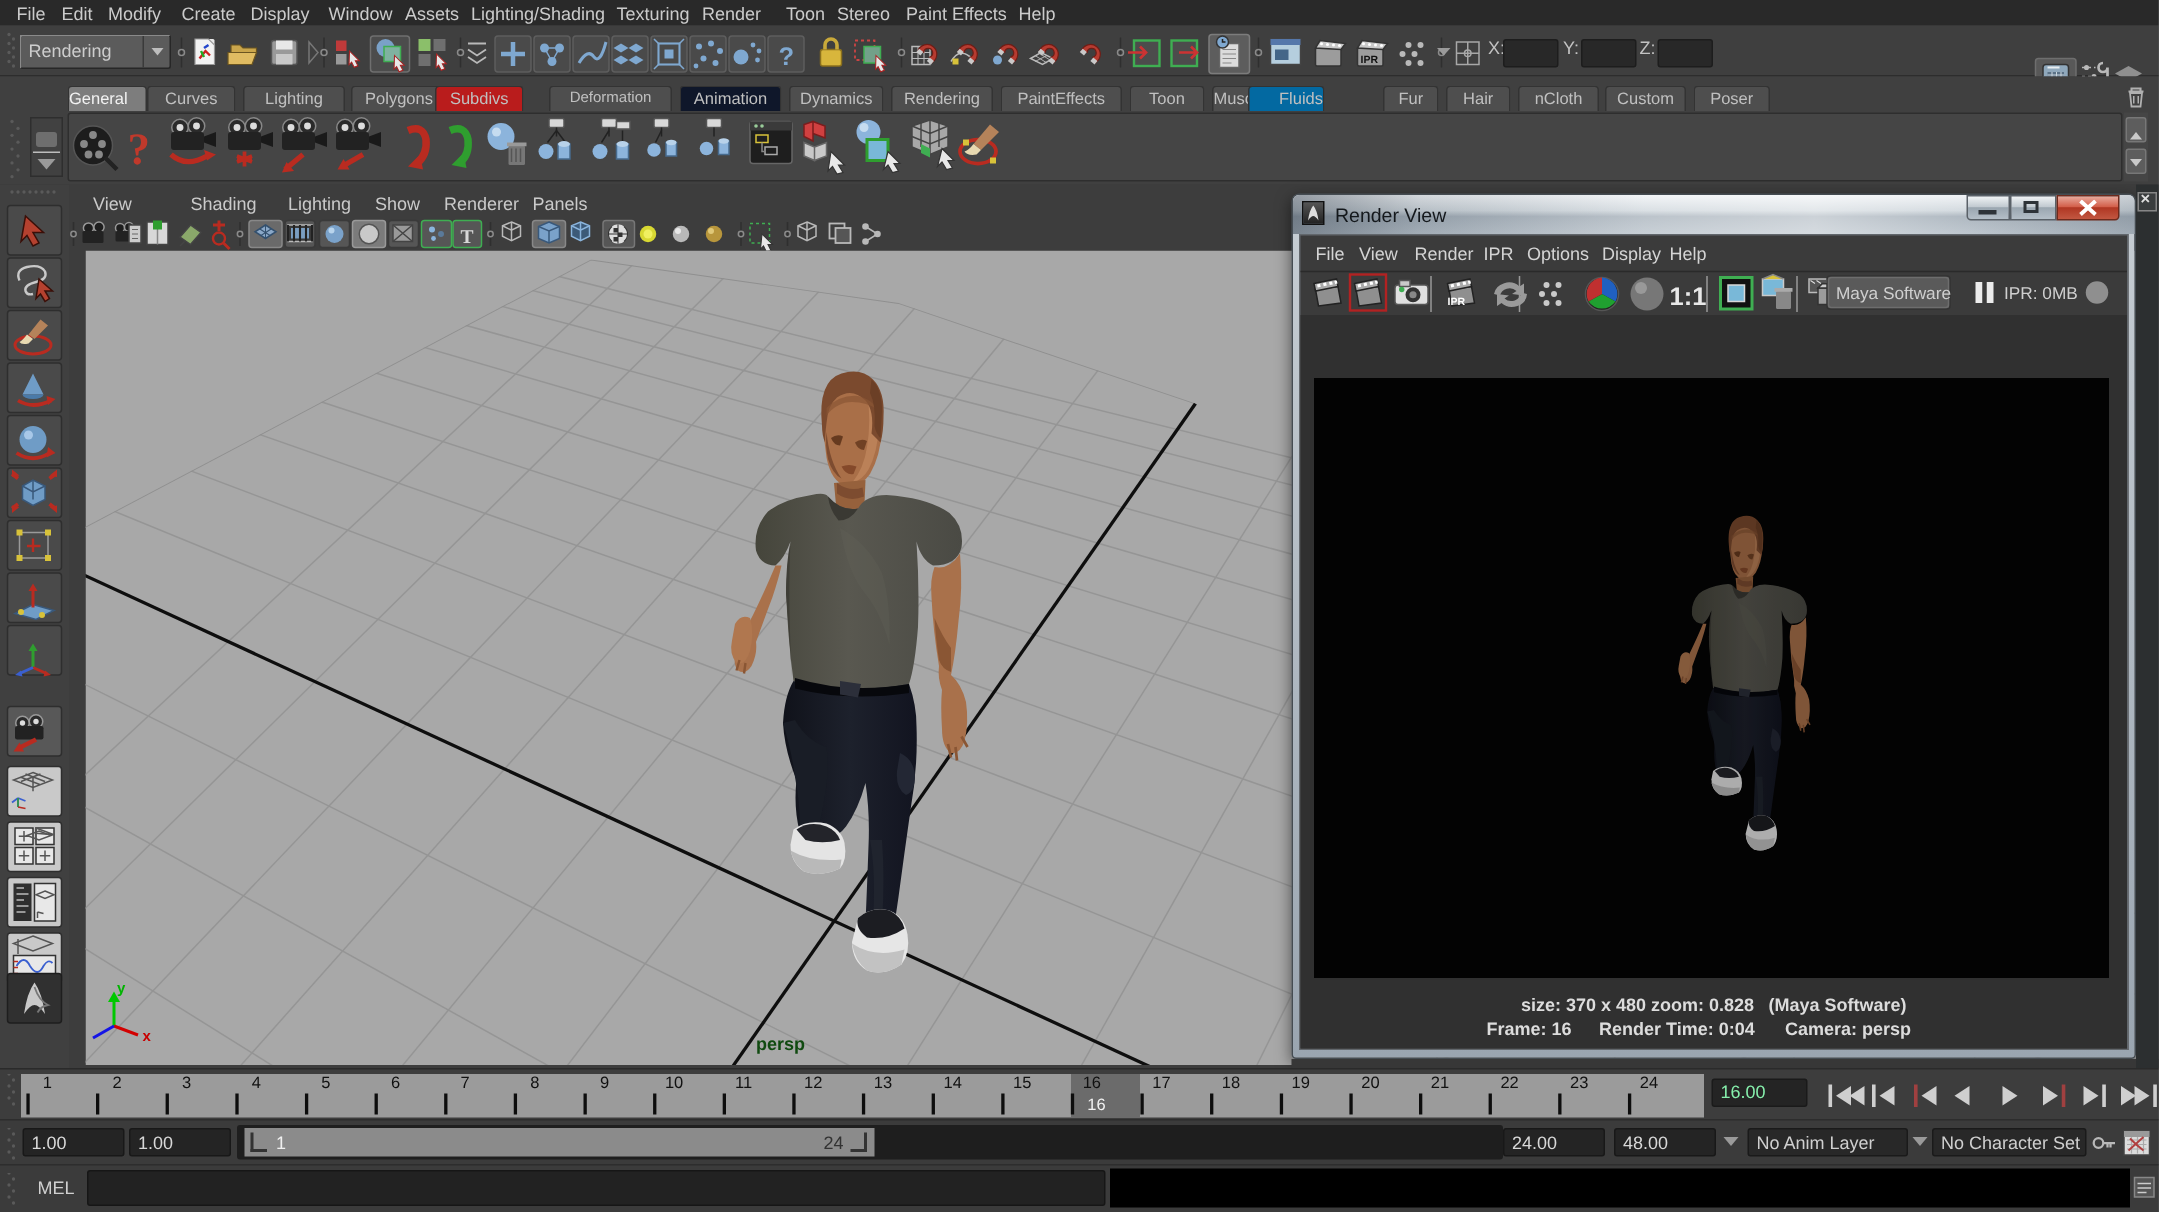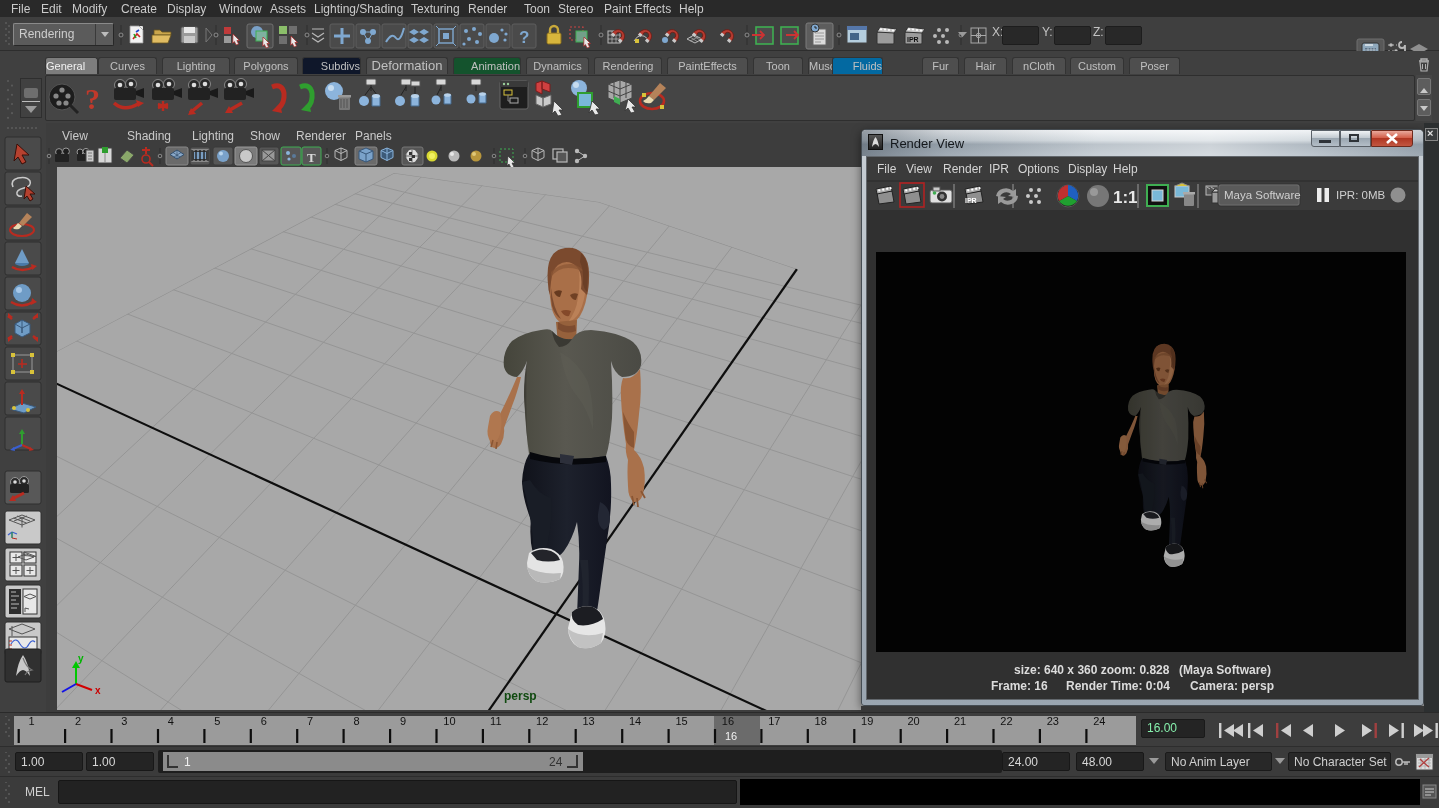--- a/index.html
+++ b/index.html
@@ -274,23 +274,23 @@
 <div class="ab" style="left:1002px;top:26px;width:37px;height:19px;background:#282828;border:1px solid #1d1d1d;border-radius:2px"></div>
 <span class="t" style="left:1042px;top:25px;font-size:12px;color:#c3c3c3">Y:</span>
 <div class="ab" style="left:1054px;top:26px;width:37px;height:19px;background:#282828;border:1px solid #1d1d1d;border-radius:2px"></div>
 <span class="t" style="left:1093px;top:25px;font-size:12px;color:#c3c3c3">Z:</span>
 <div class="ab" style="left:1105px;top:26px;width:37px;height:19px;background:#282828;border:1px solid #1d1d1d;border-radius:2px"></div>
 <div class="ab" style="left:0;top:51px;width:1439px;height:72px;background:#404040"></div>
 <div class="ab" style="left:45px;top:57px;width:53px;height:17px;background:#7d7d7d;border:1px solid #333;border-bottom:none;border-radius:3px 3px 0 0;text-align:left;font-size:11px;color:#f2f2f2;line-height:16px">General</div>
 <div class="ab" style="left:98px;top:57px;width:59px;height:17px;background:#4e4e4e;border:1px solid #333;border-bottom:none;border-radius:3px 3px 0 0;text-align:center;font-size:11px;color:#c0c0c0;line-height:16px">Curves</div>
 <div class="ab" style="left:162px;top:57px;width:68px;height:17px;background:#4e4e4e;border:1px solid #333;border-bottom:none;border-radius:3px 3px 0 0;text-align:center;font-size:11px;color:#c0c0c0;line-height:16px">Lighting</div>
 <div class="ab" style="left:234px;top:57px;width:64px;height:17px;background:#4e4e4e;border:1px solid #333;border-bottom:none;border-radius:3px 3px 0 0;text-align:center;font-size:11px;color:#c0c0c0;line-height:16px">Polygons</div>
-<div class="ab" style="left:302px;top:57px;width:59px;height:17px;background:#0f172a;border:1px solid #333;border-bottom:none;border-radius:3px 3px 0 0;text-align:right;font-size:11px;color:#c0c0c0;line-height:16px">Subdivs</div>
-<div class="ab" style="left:366px;top:57px;width:82px;height:17px;background:#4e4e4e;border:1px solid #333;border-bottom:none;border-radius:3px 3px 0 0;text-align:center;font-size:13px;color:#c0c0c0;line-height:16px">Deformation</div>
-<div class="ab" style="left:453px;top:57px;width:68px;height:17px;background:#14532d;border:1px solid #333;border-bottom:none;border-radius:3px 3px 0 0;text-align:right;font-size:11px;color:#c0c0c0;line-height:16px">Animation</div>
+<div class="ab" style="left:290px;top:57px;width:59px;height:17px;background:#b91c1c;border:1px solid #333;border-bottom:none;border-radius:3px 3px 0 0;text-align:center;font-size:11px;color:#c0c0c0;line-height:16px">Subdivs</div>
+<div class="ab" style="left:366px;top:57px;width:82px;height:17px;background:#4e4e4e;border:1px solid #333;border-bottom:none;border-radius:3px 3px 0 0;text-align:center;font-size:10px;color:#c0c0c0;line-height:16px">Deformation</div>
+<div class="ab" style="left:453px;top:57px;width:68px;height:17px;background:#0f172a;border:1px solid #333;border-bottom:none;border-radius:3px 3px 0 0;text-align:center;font-size:11px;color:#c0c0c0;line-height:16px">Animation</div>
 <div class="ab" style="left:526px;top:57px;width:63px;height:17px;background:#4e4e4e;border:1px solid #333;border-bottom:none;border-radius:3px 3px 0 0;text-align:center;font-size:11px;color:#c0c0c0;line-height:16px">Dynamics</div>
 <div class="ab" style="left:594px;top:57px;width:68px;height:17px;background:#4e4e4e;border:1px solid #333;border-bottom:none;border-radius:3px 3px 0 0;text-align:center;font-size:11px;color:#c0c0c0;line-height:16px">Rendering</div>
 <div class="ab" style="left:667px;top:57px;width:81px;height:17px;background:#4e4e4e;border:1px solid #333;border-bottom:none;border-radius:3px 3px 0 0;text-align:center;font-size:11px;color:#c0c0c0;line-height:16px">PaintEffects</div>
 <div class="ab" style="left:753px;top:57px;width:50px;height:17px;background:#4e4e4e;border:1px solid #333;border-bottom:none;border-radius:3px 3px 0 0;text-align:center;font-size:11px;color:#c0c0c0;line-height:16px">Toon</div>
 <div class="ab" style="left:808px;top:57px;width:53px;height:17px;background:#4e4e4e;border:1px solid #333;border-bottom:none;border-radius:3px 3px 0 0;text-align:left;font-size:11px;color:#c0c0c0;line-height:16px">Muscle</div>
 <div class="ab" style="left:832px;top:57px;width:51px;height:17px;background:#0369a1;border:1px solid #333;border-bottom:none;border-radius:3px 3px 0 0;text-align:right;font-size:11px;color:#c0c0c0;line-height:16px">Fluids</div>
 <div class="ab" style="left:922px;top:57px;width:37px;height:17px;background:#4e4e4e;border:1px solid #333;border-bottom:none;border-radius:3px 3px 0 0;text-align:center;font-size:11px;color:#c0c0c0;line-height:16px">Fur</div>
 <div class="ab" style="left:964px;top:57px;width:43px;height:17px;background:#4e4e4e;border:1px solid #333;border-bottom:none;border-radius:3px 3px 0 0;text-align:center;font-size:11px;color:#c0c0c0;line-height:16px">Hair</div>
 <div class="ab" style="left:1012px;top:57px;width:54px;height:17px;background:#4e4e4e;border:1px solid #333;border-bottom:none;border-radius:3px 3px 0 0;text-align:center;font-size:11px;color:#c0c0c0;line-height:16px">nCloth</div>
 <div class="ab" style="left:1070px;top:57px;width:54px;height:17px;background:#4e4e4e;border:1px solid #333;border-bottom:none;border-radius:3px 3px 0 0;text-align:center;font-size:11px;color:#c0c0c0;line-height:16px">Custom</div>
@@ -813,21 +813,21 @@
     <circle cx="1398" cy="195" r="7.5" fill="#8f8f8f"></circle>
   </svg>
 <div class="ab" style="left:867px;top:210px;width:551px;height:489px;background:#303030"></div>
 <div class="ab" style="left:876px;top:252px;width:530px;height:400px;background:#040404"></div>
 <svg class="ab" style="left:876px;top:252px" width="530" height="400" viewBox="876 252 530 400">
     <g transform="translate(847.4,205.9) scale(0.557)" opacity="0.92">
       <use href="#mchar"></use>
     </g>
     <rect x="876" y="252" width="530" height="400" fill="rgba(0,0,0,0.18)"></rect>
   </svg>
-<span class="t" style="left:1014px;top:663px;font-size:12px;font-weight:bold;color:#dcdcdc">size: 640 x 360 zoom: 0.828</span>
+<span class="t" style="left:1014px;top:663px;font-size:12px;font-weight:bold;color:#dcdcdc">size: 370 x 480 zoom: 0.828</span>
 <span class="t" style="left:1179px;top:663px;font-size:12px;font-weight:bold;color:#dcdcdc">(Maya Software)</span>
 <span class="t" style="left:991px;top:679px;font-size:12px;font-weight:bold;color:#dcdcdc">Frame: 16</span>
 <span class="t" style="left:1066px;top:679px;font-size:12px;font-weight:bold;color:#dcdcdc">Render Time: 0:04</span>
 <span class="t" style="left:1190px;top:679px;font-size:12px;font-weight:bold;color:#dcdcdc">Camera: persp</span>
 <div class="ab" style="left:861px;top:706px;width:578px;height:6px;background:#373737"></div>
 <div class="ab" style="left:1424px;top:123px;width:15px;height:589px;background:#2c2f30"></div>
 <div class="ab" style="left:1425px;top:128px;width:13px;height:13px;background:#3a3d3e;border:1px solid #868686"></div>
 <span class="t" style="left:1427px;top:127px;font-size:11px;color:#e0e0e0;font-weight:bold">×</span>
 <div class="ab" style="left:0;top:712px;width:1439px;height:34px;background:#3d3d3d;border-top:1px solid #2a2a2a"></div>
 <div class="ab" style="left:14px;top:716px;width:1122px;height:29px;background:#9b9b9b"></div>

